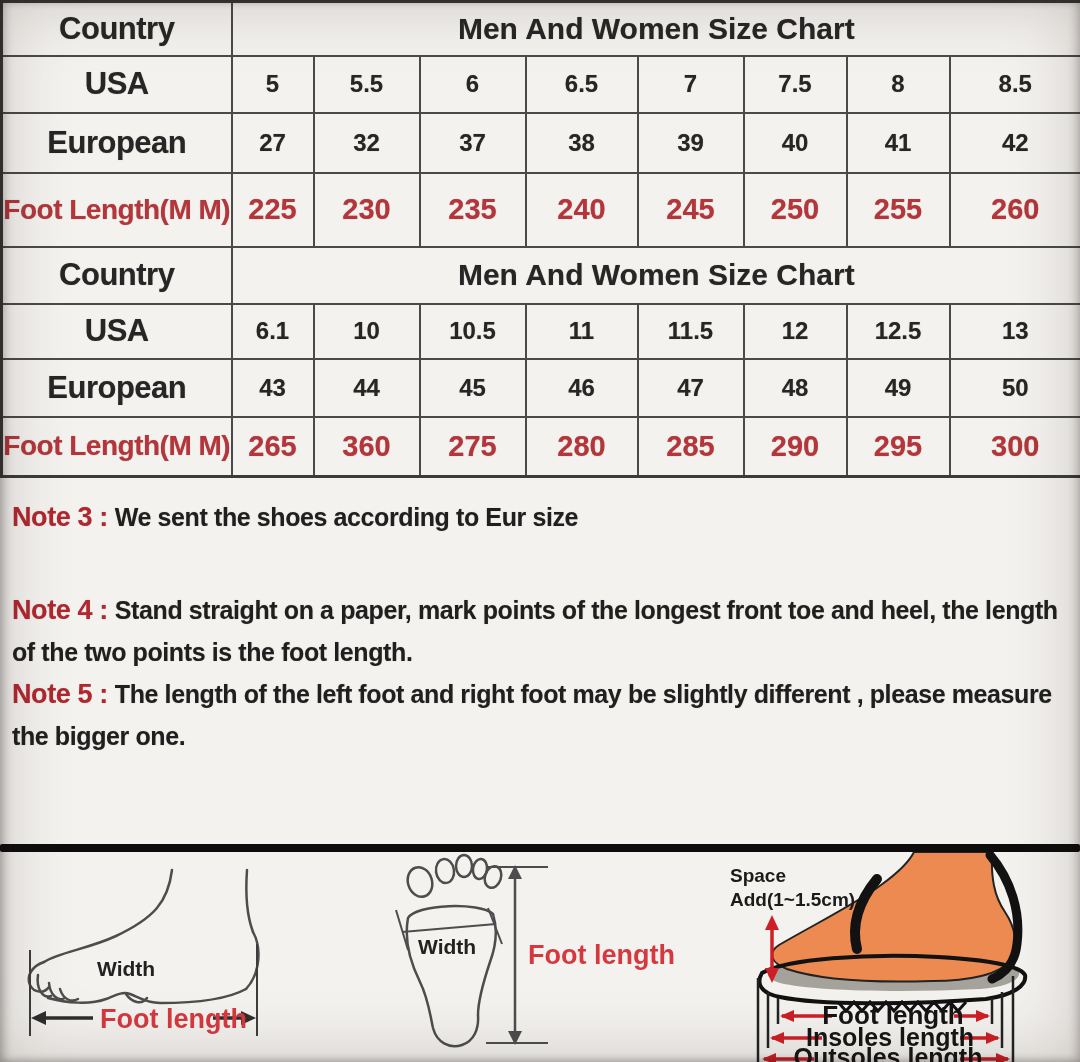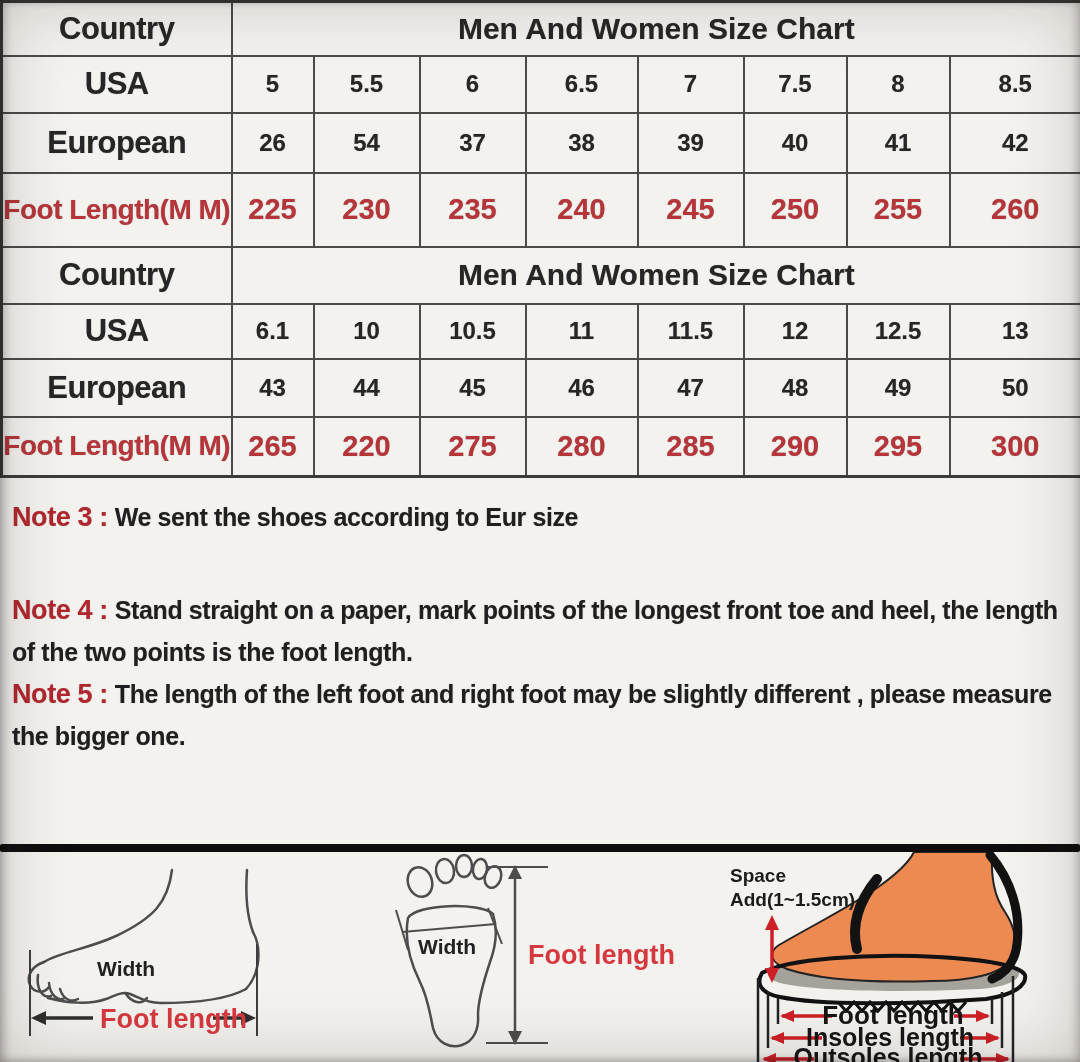--- a/index.html
+++ b/index.html
@@ -72,22 +72,22 @@
         <td class="num">5.5</td>
         <td class="num">6</td>
         <td class="num">6.5</td>
         <td class="num">7</td>
         <td class="num">7.5</td>
         <td class="num">8</td>
         <td class="num">8.5</td>
       </tr>
       <tr class="r2">
         <td class="lbl">European</td>
-        <td class="num">26</td>
-        <td class="num">54</td>
+        <td class="num">27</td>
+        <td class="num">32</td>
         <td class="num">37</td>
         <td class="num">38</td>
         <td class="num">39</td>
         <td class="num">40</td>
         <td class="num">41</td>
         <td class="num">42</td>
       </tr>
       <tr class="r3 redrow">
         <td class="lbl">Foot Length(M M)</td>
         <td class="num">225</td>
@@ -121,21 +121,21 @@
         <td class="num">45</td>
         <td class="num">46</td>
         <td class="num">47</td>
         <td class="num">48</td>
         <td class="num">49</td>
         <td class="num">50</td>
       </tr>
       <tr class="r6 redrow">
         <td class="lbl">Foot Length(M M)</td>
         <td class="num">265</td>
-        <td class="num">220</td>
+        <td class="num">360</td>
         <td class="num">275</td>
         <td class="num">280</td>
         <td class="num">285</td>
         <td class="num">290</td>
         <td class="num">295</td>
         <td class="num">300</td>
       </tr>
     </tbody>
   </table>
 

